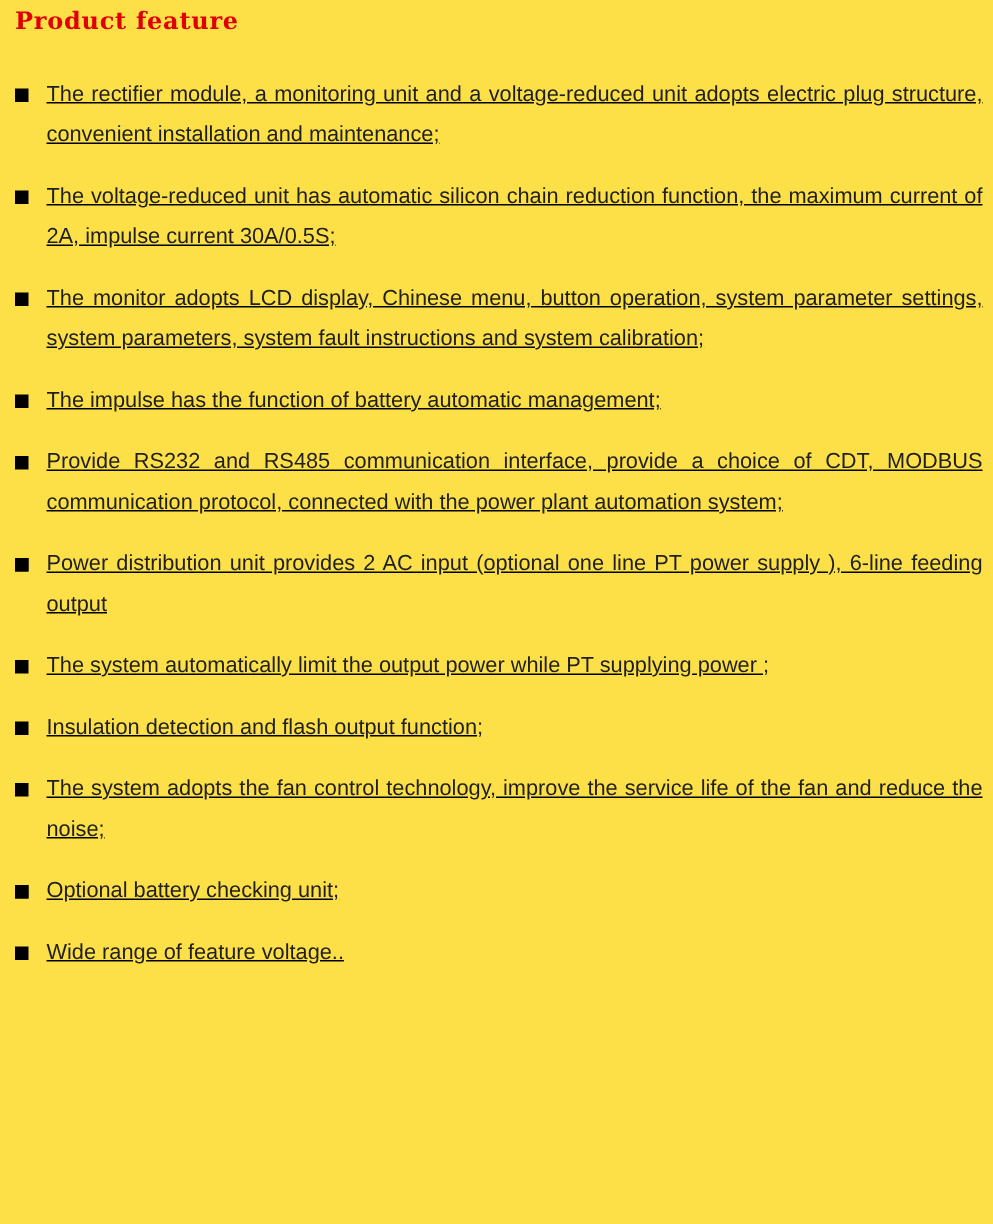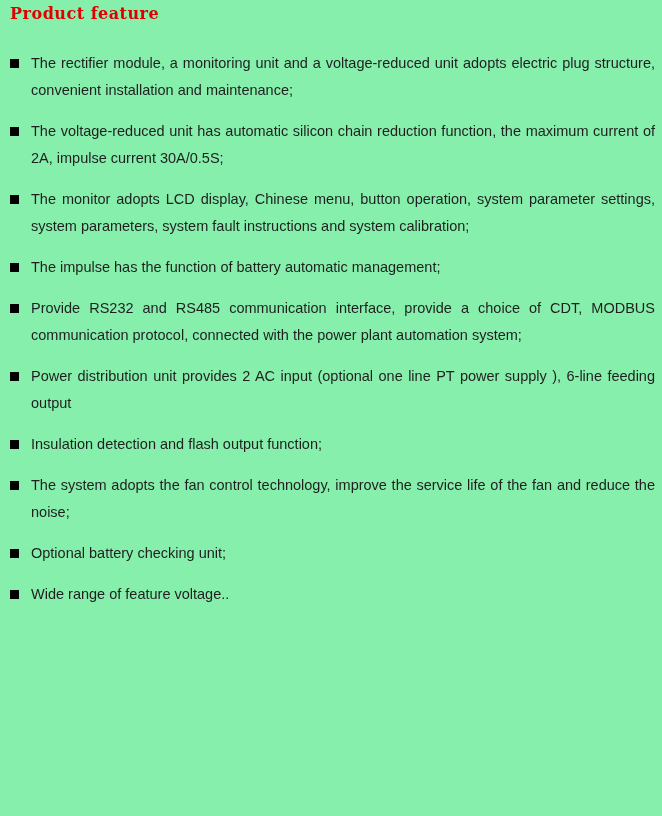--- a/index.html
+++ b/index.html
@@ -4,39 +4,40 @@
 <style>
   html, body {
     margin: 0;
     padding: 0;
     background: #ffffff;
   }
   .page {
     position: relative;
     width: 662px;
     height: 816px;
-    background: #86efac;
+    background: #fde047;
     box-sizing: border-box;
     padding: 3px 7px 0 10px;
     overflow: hidden;
     font-family: "Liberation Sans", sans-serif;
   }
   .doc-title {
     margin: 0 0 26px 0;
     font-family: "DejaVu Serif", "Liberation Serif", serif;
     font-weight: bold;
     font-size: 16px;
     line-height: 21px;
     letter-spacing: 0.5px;
     color: #e00000;
   }
   ul.feature-list {
     list-style: none;
     margin: 0;
     padding: 0;
+    text-decoration: underline;
   }
   ul.feature-list li {
     position: relative;
     padding-left: 21px;
     margin: 0 0 14px 0;
     text-align: justify;
     font-size: 14.5px;
     line-height: 27px;
     color: #1f1f1f;
   }
@@ -63,19 +64,20 @@
   <h1 class="doc-title" style="color: rgb(224, 0, 0);">Product feature</h1>
 
   <ul class="feature-list">
       <li><span class="bullet"></span><span>The rectifier module, a monitoring unit and a voltage-reduced unit adopts electric plug structure, convenient installation and maintenance;</span></li>
       <li><span class="bullet"></span><span>The voltage-reduced unit has automatic silicon chain reduction function, the maximum current of 2A, impulse current 30A/0.5S;</span></li>
       <li><span class="bullet"></span><span>The monitor adopts LCD display, Chinese menu, button operation, system parameter settings, system parameters, system fault instructions and system calibration;</span></li>
       <li><span class="bullet"></span><span>The impulse has the function of battery automatic management;</span></li>
       <li><span class="bullet"></span><span>Provide RS232 and RS485 communication interface, provide a choice of CDT, MODBUS communication protocol, connected with the power plant automation system;</span></li>
       <li><span class="bullet"></span></li>
       <li><span class="bullet"></span><span>Power distribution unit provides 2 AC input (optional one line PT power supply ), 6-line feeding output</span></li>
+      <li><span class="bullet"></span><span>The system automatically limit the output power while PT supplying power ;</span></li>
       <li><span class="bullet"></span><span>Insulation detection and flash output function;</span></li>
       <li><span class="bullet"></span><span>The system adopts the fan control technology, improve the service life of the fan and reduce the noise;</span></li>
       <li><span class="bullet"></span></li>
       <li><span class="bullet"></span><span>Optional battery checking unit;</span></li>
       <li><span class="bullet"></span><span>Wide range of feature voltage..</span></li>
     </ul>
 </div>
 
 </body></html>

